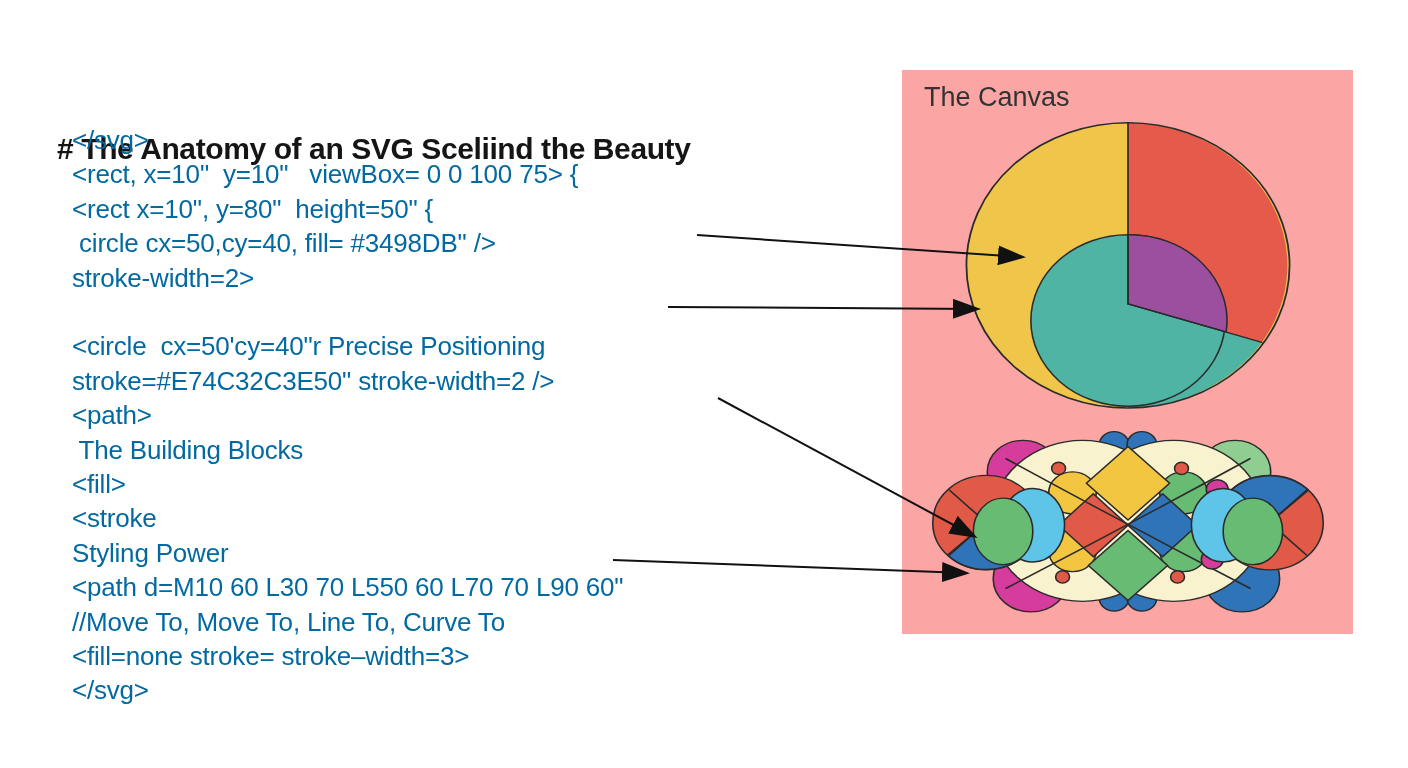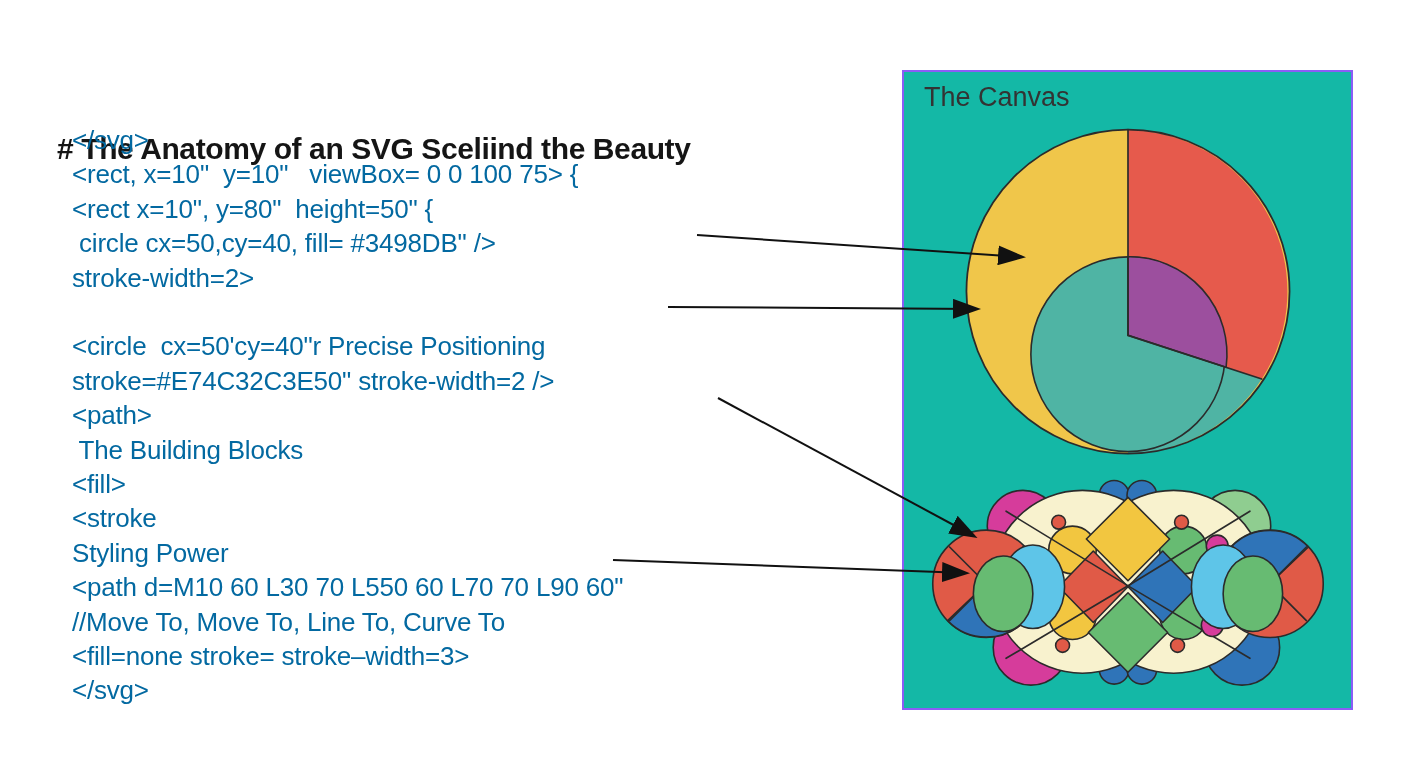--- a/index.html
+++ b/index.html
@@ -10,22 +10,22 @@
   .title-block{
     position:absolute;left:57px;top:56px;color:#151515;font-weight:700;
     font-size:30px;line-height:37px;letter-spacing:-0.4px;white-space:pre;
   }
   .code-block{
     position:absolute;left:60px;top:123px;color:#0369a1;
     font-size:26px;line-height:34.4px;letter-spacing:-0.2px;white-space:pre;
   }
   .code-line{min-height:34.4px;padding-left:12px;}
   .canvas-panel{
-    position:absolute;left:902px;top:70px;width:451px;height:640px;
-    border:2px solid #8b5cf6;box-sizing:border-box;background:#14b8a6;
+    position:absolute;left:902px;top:70px;width:451px;height:564px;
+    border:2px solid #fca5a5;box-sizing:border-box;background:#fca5a5;
   }
   .canvas-label{position:absolute;left:20px;top:10px;font-size:27px;color:#333333;}
   .canvas-art{position:absolute;left:0;top:0;width:100%;height:100%;}
   .arrows{position:absolute;left:0;top:0;width:1408px;height:768px;pointer-events:none;}
   .o{stroke:#2b2b2b;stroke-width:1.6;stroke-linejoin:round;}
   .ob{stroke:#2b2b2b;stroke-width:1.8;fill:none;}
   .ln{stroke:#2b2b2b;stroke-width:1.7;fill:none;stroke-linecap:round;}
   .arrow-line{stroke:#111111;stroke-width:2;}
 </style>
 </head>

